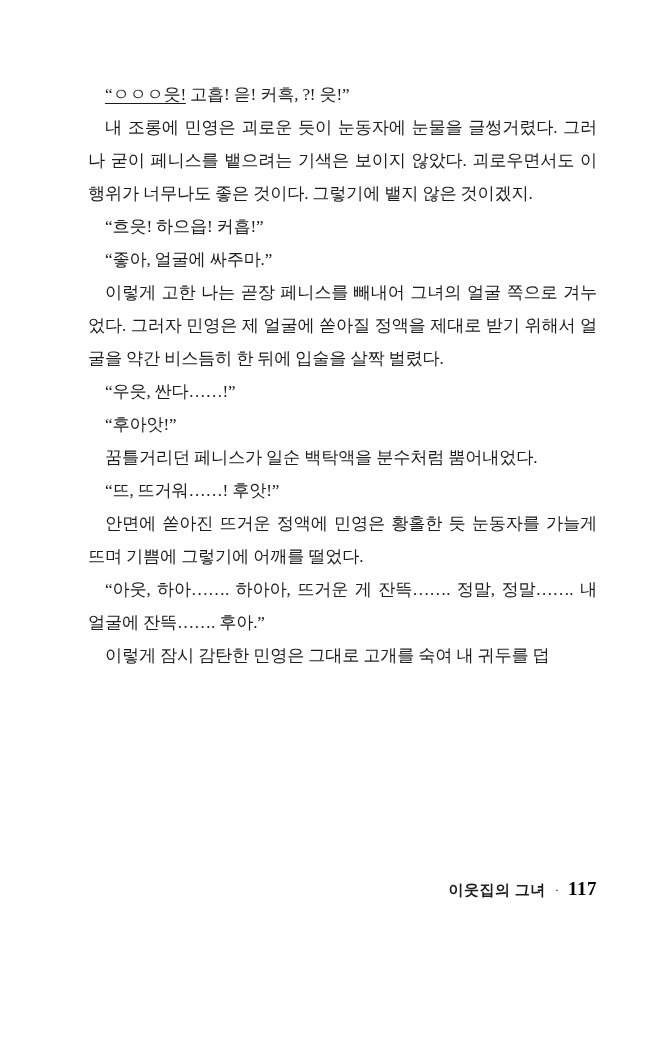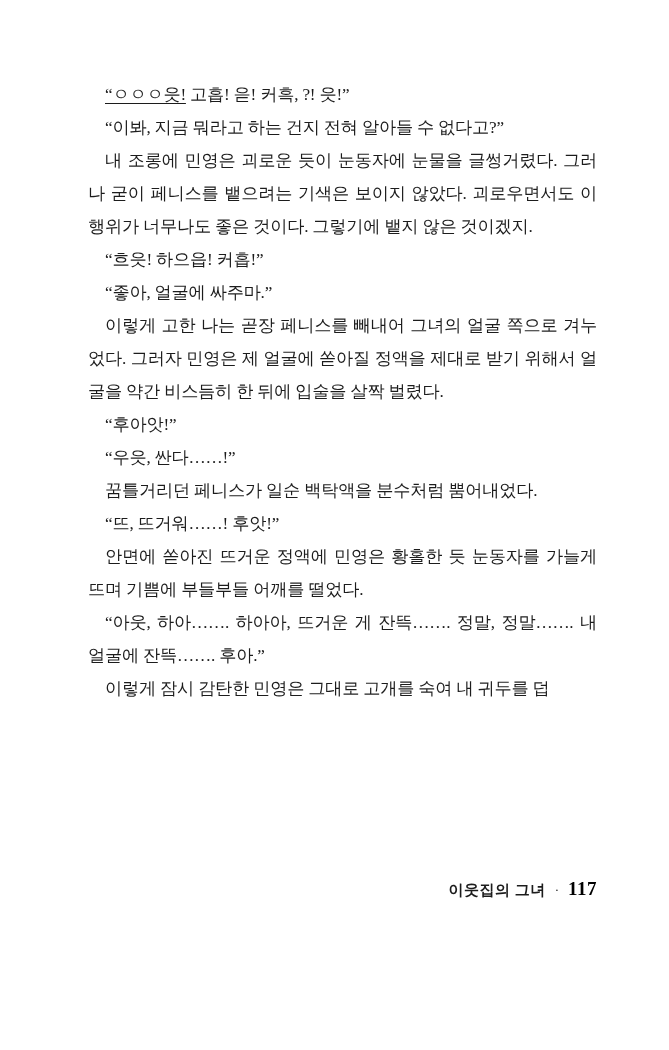--- a/index.html
+++ b/index.html
@@ -73,41 +73,40 @@
 </style>
 </head>
 <body>
 
 <div class="page">
 
   <div class="body-text">
 
     <p class="p-quote"><span class="underline-run">“ㅇㅇㅇ읏!</span><span> 고흡! 읃! 커흑, ?! 읏!”</span></p>
 
-    <p class="p-quote">“이봐, 지금 뭐라고 하는 건지 전혀 알아들 수 없다고?”</p>
 
     <p class="p-indent">내 조롱에 민영은 괴로운 듯이 눈동자에 눈물을 글썽거렸다. 그러나 굳이 페니스를 뱉으려는 기색은 보이지 않았다. 괴로우면서도 이 행위가 너무나도 좋은 것이다. 그렇기에 뱉지 않은 것이겠지.</p>
 
     <p class="p-quote">“흐읏! 하으읍! 커흡!”</p>
 
 
     <p class="p-quote">“좋아, 얼굴에 싸주마.”</p>
 
 
     <p class="p-indent">이렇게 고한 나는 곧장 페니스를 빼내어 그녀의 얼굴 쪽으로 겨누었다. 그러자 민영은 제 얼굴에 쏟아질 정액을 제대로 받기 위해서 얼굴을 약간 비스듬히 한 뒤에 입술을 살짝 벌렸다.</p>
 
+    <p class="p-quote">“우읏, 싼다……!”</p>
+
     <p class="p-quote">“후아앗!”</p>
-
-    <p class="p-quote">“우읏, 싼다……!”</p>
 
     <p class="p-indent">꿈틀거리던 페니스가 일순 백탁액을 분수처럼 뿜어내었다.</p>
 
     <p class="p-quote">“뜨, 뜨거워……! 후앗!”</p>
 
-    <p class="p-indent">안면에 쏟아진 뜨거운 정액에 민영은 황홀한 듯 눈동자를 가늘게 뜨며 기쁨에 부들부들 어깨를 떨었다.</p>
+    <p class="p-indent">안면에 쏟아진 뜨거운 정액에 민영은 황홀한 듯 눈동자를 가늘게 뜨며 기쁨에 그렇기에 어깨를 떨었다.</p>
 
     <p class="p-quote">“아웃, 하아……. 하아아, 뜨거운 게 잔뜩……. 정말, 정말……. 내 얼굴에 잔뜩……. 후아.”</p>
 
     <p class="p-indent">이렇게 잠시 감탄한 민영은 그대로 고개를 숙여 내 귀두를 덥</p>
 
   </div>
 
   <div class="footer">
     <span class="footer-title">이웃집의 그녀</span>
     <span class="footer-dot">·</span>

